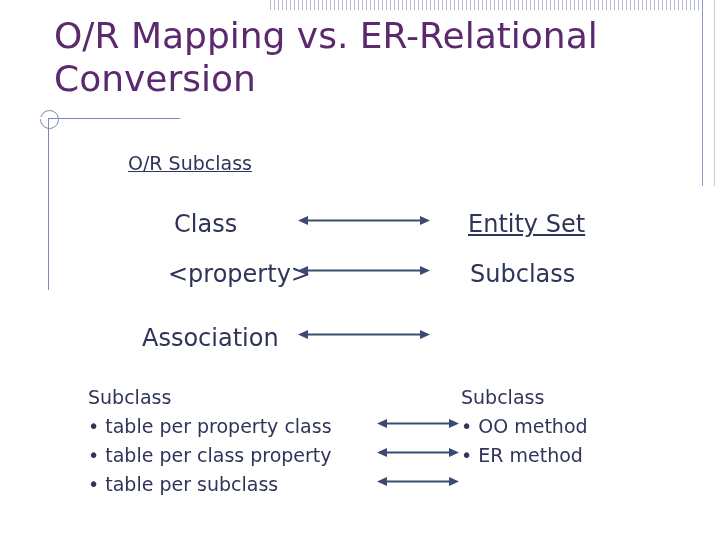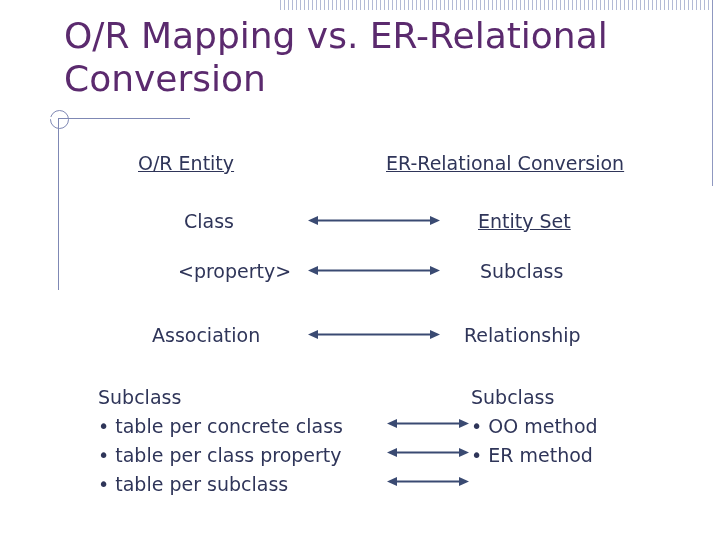--- a/index.html
+++ b/index.html
@@ -9,21 +9,21 @@
   body {
     width: 720px;
     height: 540px;
     background: #ffffff;
     font-family: "DejaVu Sans", "Liberation Sans", sans-serif;
     overflow: hidden;
     position: relative;
   }
   .slide {
     position: absolute;
-    left: 12px; top: 0;
+    left: 2px; top: 0;
     width: 604px;
     height: 540px;
   }
 
   
   .top-hatch {
     position: absolute;
     left: 268px;
     top: 0px;
     width: 432px;
@@ -103,21 +103,21 @@
     font-size: 19px;
     text-decoration: underline;
     white-space: nowrap;
   }
   .head-left  { left: 126px; top: 152px; }
   .head-right { left: 374px; top: 152px; }
 
   .cell {
     position: absolute;
     color: #2f3559;
-    font-size: 19px;
+    font-size: 24px;
     white-space: nowrap;
   }
 
   .row1l { left: 172px; top: 210px; }
   .row1r { left: 466px; top: 210px; text-decoration: underline; }
   .row2l { left: 138px; top: 260px; margin-left: 28px; }
   .row2r { left: 468px; top: 260px; }
   .row3l { left: 140px; top: 324px; }
   .row3r { left: 452px; top: 324px; }
 
@@ -155,22 +155,21 @@
   <div class="top-hatch"></div>
   <div class="right-vrule"></div>
   <div class="right-vrule2"></div>
   <div class="left-vrule"></div>
   <div class="h-rule"></div>
   <div class="ring"></div>
   <div class="ring-notch"></div>
 
   <div class="title">O/R Mapping vs. ER-Relational Conversion</div>
 
-  <div class="col-head head-left">O/R Entity</div>
-  <div class="col-head head-right">ER-Relational Conversion</div>
+  <div class="col-head head-left">O/R Subclass</div>
 
   <div class="cell row1l">Class</div>
   <div class="cell row1r">Entity Set</div>
   <div class="arrow" style="left:296px; top:215px; width:132px;">
     <svg width="132" height="11" viewBox="0 0 132 11">
       <line x1="8" y1="5.5" x2="124" y2="5.5" stroke="#3a4a72" stroke-width="2"></line>
       <polygon points="0,5.5 10,1 10,10" fill="#3a4a72"></polygon>
       <polygon points="132,5.5 122,1 122,10" fill="#3a4a72"></polygon>
     </svg>
   </div>
@@ -179,32 +178,31 @@
   <div class="cell row2r">Subclass</div>
   <div class="arrow" style="left:296px; top:265px; width:132px;">
     <svg width="132" height="11" viewBox="0 0 132 11">
       <line x1="8" y1="5.5" x2="124" y2="5.5" stroke="#3a4a72" stroke-width="2"></line>
       <polygon points="0,5.5 10,1 10,10" fill="#3a4a72"></polygon>
       <polygon points="132,5.5 122,1 122,10" fill="#3a4a72"></polygon>
     </svg>
   </div>
 
   <div class="cell row3l">Association</div>
-  <div class="cell row3r">Relationship</div>
   <div class="arrow" style="left:296px; top:329px; width:132px;">
     <svg width="132" height="11" viewBox="0 0 132 11">
       <line x1="8" y1="5.5" x2="124" y2="5.5" stroke="#3a4a72" stroke-width="2"></line>
       <polygon points="0,5.5 10,1 10,10" fill="#3a4a72"></polygon>
       <polygon points="132,5.5 122,1 122,10" fill="#3a4a72"></polygon>
     </svg>
   </div>
 
   <div class="block-left">
     <div>Subclass</div>
-    <div>• table per concrete class</div>
+    <div>• table per property class</div>
     <div>• table per class property</div>
     <div>• table per subclass</div>
   </div>
 
   <div class="block-right">
     <div>Subclass</div>
     <div>• OO method</div>
     <div>• ER method</div>
   </div>
 

